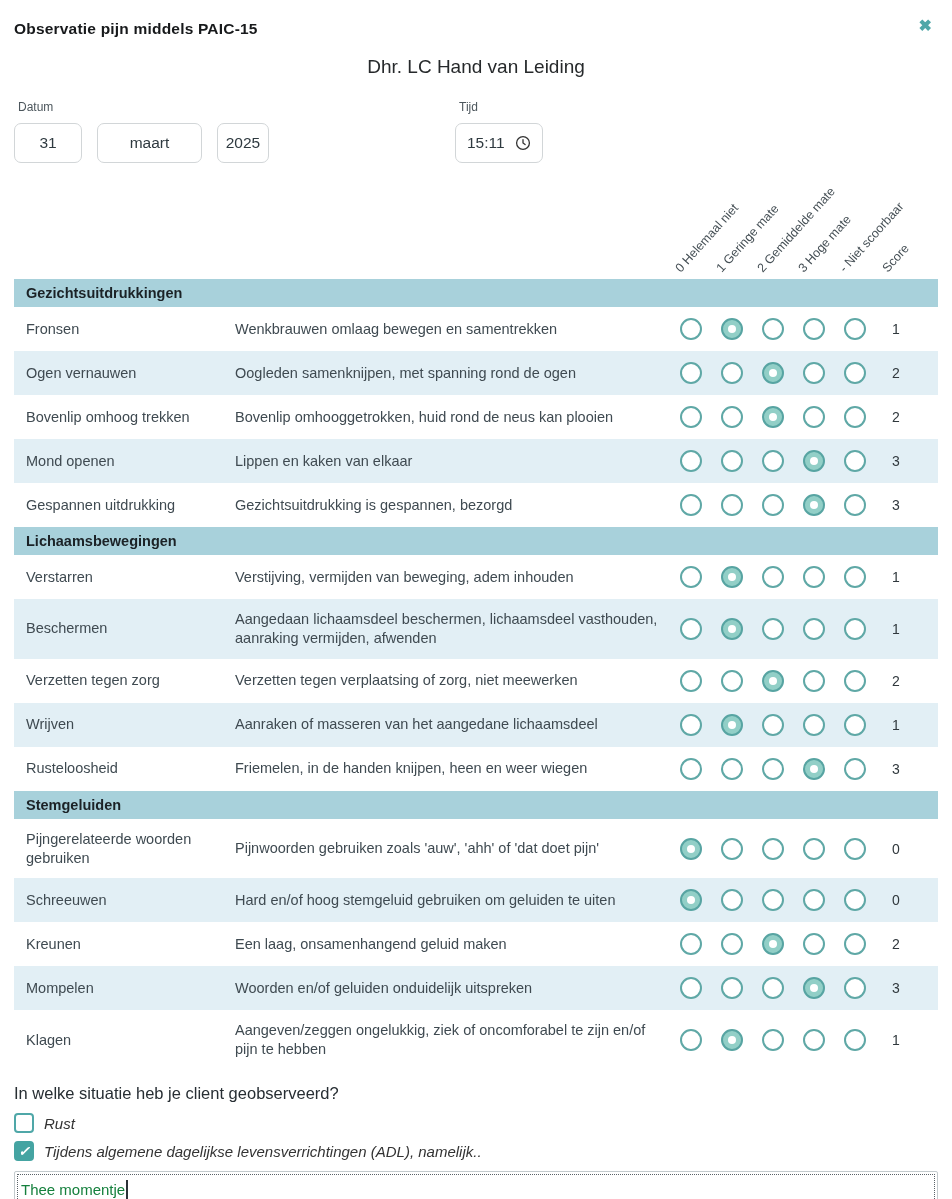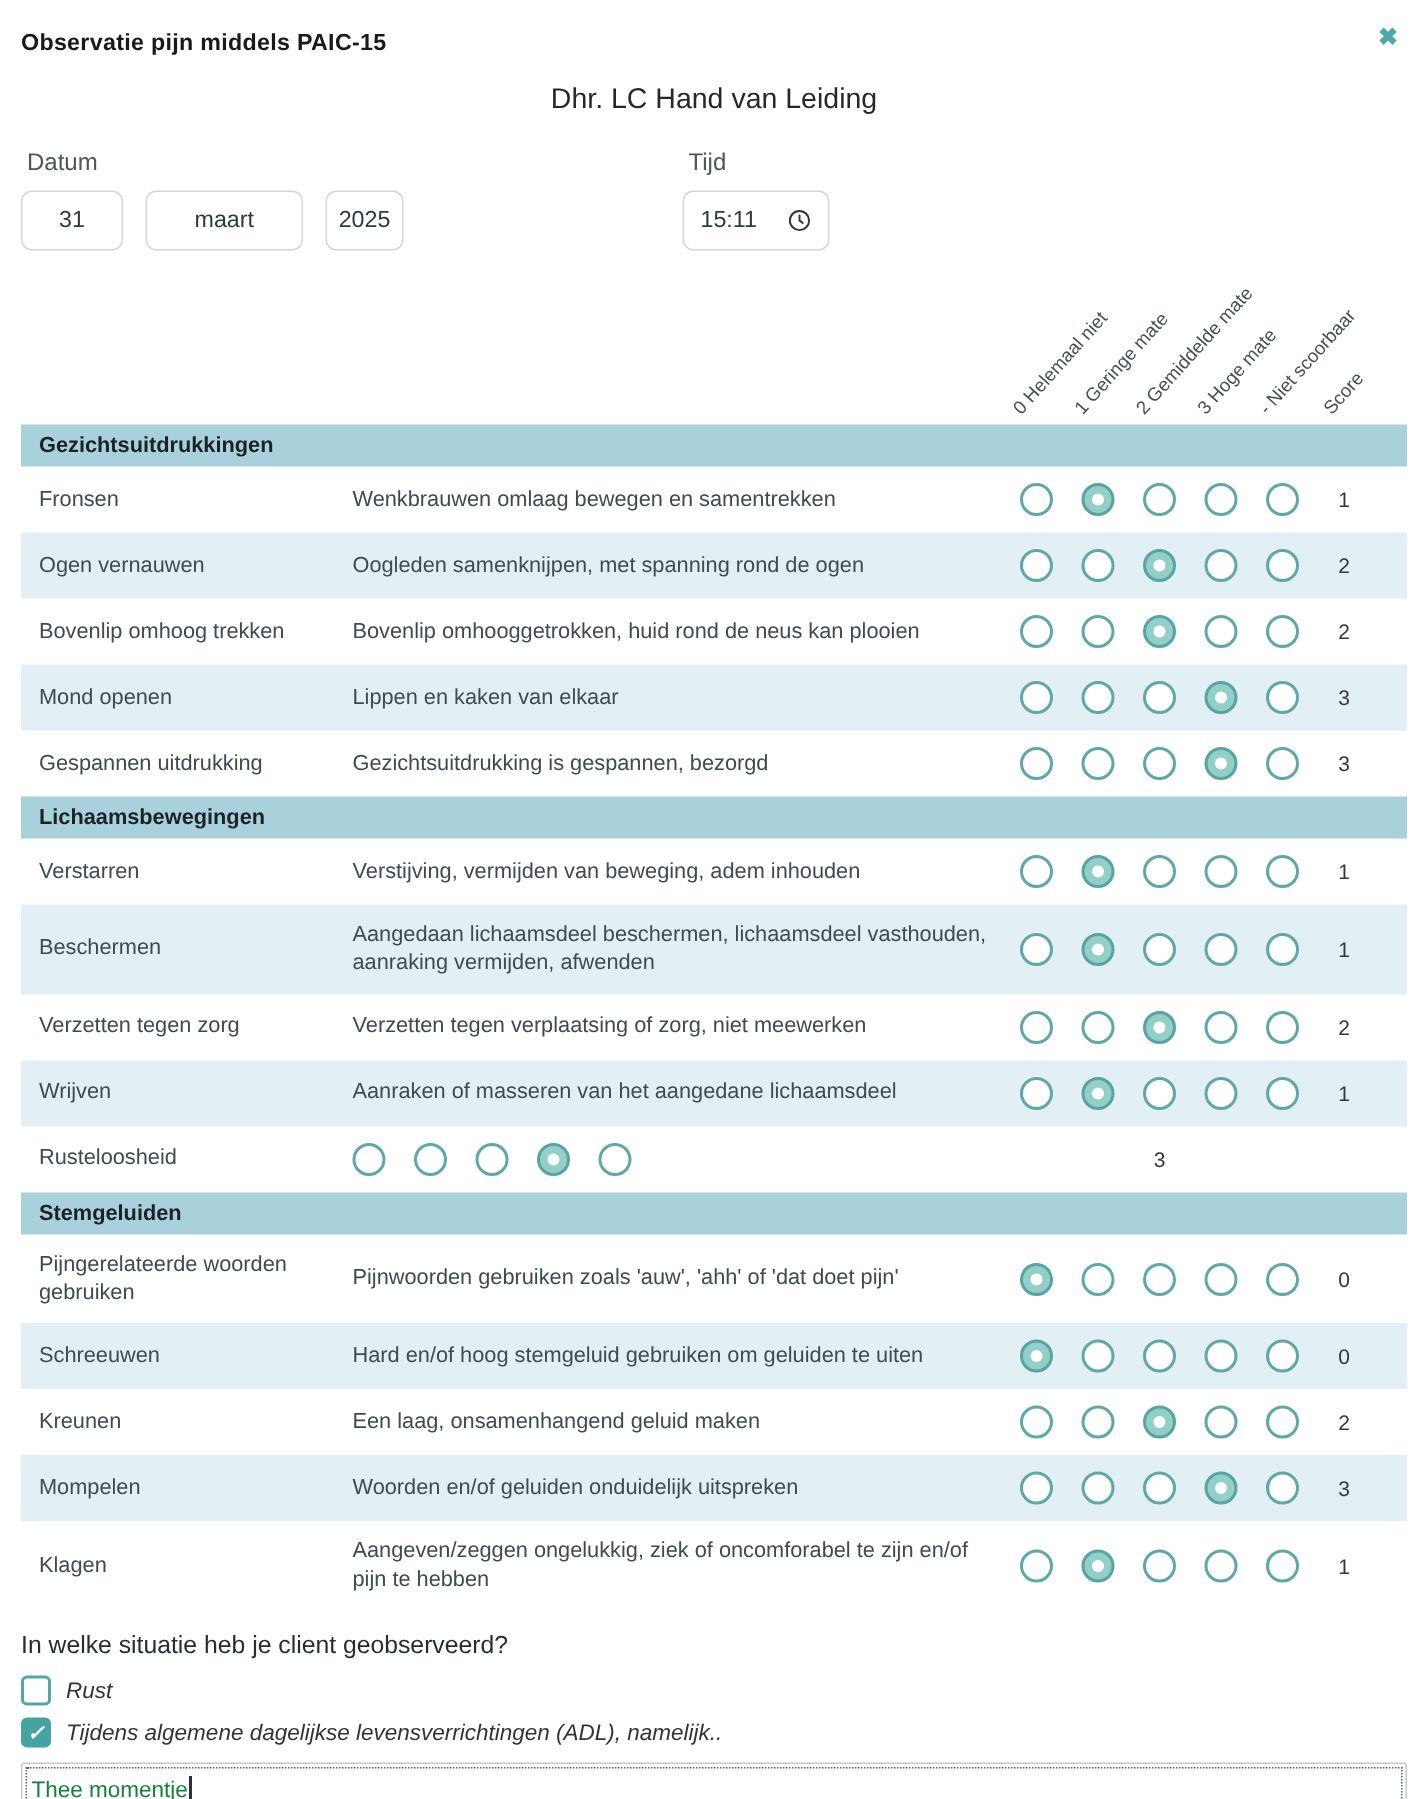--- a/index.html
+++ b/index.html
@@ -7,26 +7,26 @@
     --radio-border:#5FA8A6; --radio-fill:#92CFC7; --text:#3F4A51;
   }
   *{box-sizing:border-box;}
   body{margin:0;background:#fff;font-family:"Liberation Sans",sans-serif;color:var(--text);}
   .modal{width:952px;min-height:1199px;padding:14px;position:relative;background:#fff;}
   .modal-header{display:flex;justify-content:space-between;align-items:flex-start;}
   .modal-title{font-size:15.5px;font-weight:700;color:#17191b;padding-top:6px;letter-spacing:.2px;}
   .close-x{color:var(--accent);font-weight:700;font-size:16px;cursor:pointer;padding:4px 6px;line-height:1;}
   .patient{font-size:19px;color:#26292b;margin-top:18px;text-align:center;}
   .dt-row{display:flex;margin-top:22px;}
-  .field-label{font-size:16px;color:#4C565C;margin-left:4px;}
+  .field-label{font-size:12px;color:#4C565C;margin-left:4px;}
   .boxes{display:flex;gap:15px;margin-top:9px;}
   .box{height:40px;border:1px solid #D2D6D8;border-radius:7px;background:#fff;
        display:flex;align-items:center;justify-content:center;font-size:15.5px;color:#2F3A40;cursor:text;}
   .box.day{width:68px}.box.month{width:105px}.box.year{width:52px}
-  .box.time{width:98px;justify-content:space-between;padding:0 11px;}
+  .box.time{width:88px;justify-content:space-between;padding:0 11px;}
   .time-group{margin-left:186px;}
   .rating-header-area{position:relative;height:116px;}
   .rh{position:absolute;bottom:4px;font-size:12.5px;color:#454F55;white-space:nowrap;
       transform:rotate(-48deg);transform-origin:0 100%;}
   .paic-table{width:100%;}
   .section-header{background:var(--band);min-height:28px;display:flex;align-items:center;
       padding:4px 12px;font-size:14.5px;font-weight:700;color:#1B2226;}
   .trow{display:grid;grid-template-columns:209px 1fr 186px 60px;align-items:center;
       padding:11px 12px;min-height:33px;font-size:14.5px;}
   .trow.alt{background:var(--rowalt);}
@@ -204,20 +204,21 @@
           <div class="radio"></div>
           <div class="radio sel"></div>
           <div class="radio"></div>
           <div class="radio"></div>
           <div class="radio"></div>
         </div>
         <div class="score">1</div>
       </div>
       <div class="trow">
         <div class="lbl">Rusteloosheid</div>
+        <div class="desc">Friemelen, in de handen knijpen, heen en weer wiegen</div>
         <div class="ratings">
           <div class="radio"></div>
           <div class="radio"></div>
           <div class="radio"></div>
           <div class="radio sel"></div>
           <div class="radio"></div>
         </div>
         <div class="score">3</div>
       </div>
       <div class="section-header">Stemgeluiden</div>

